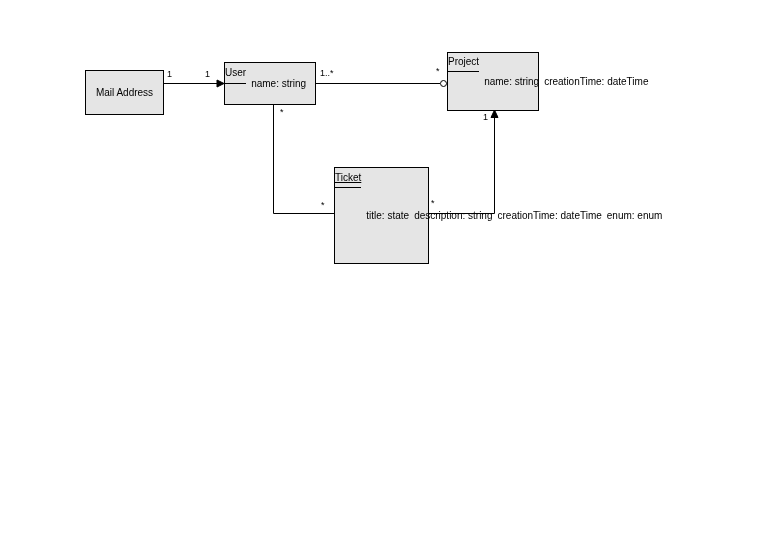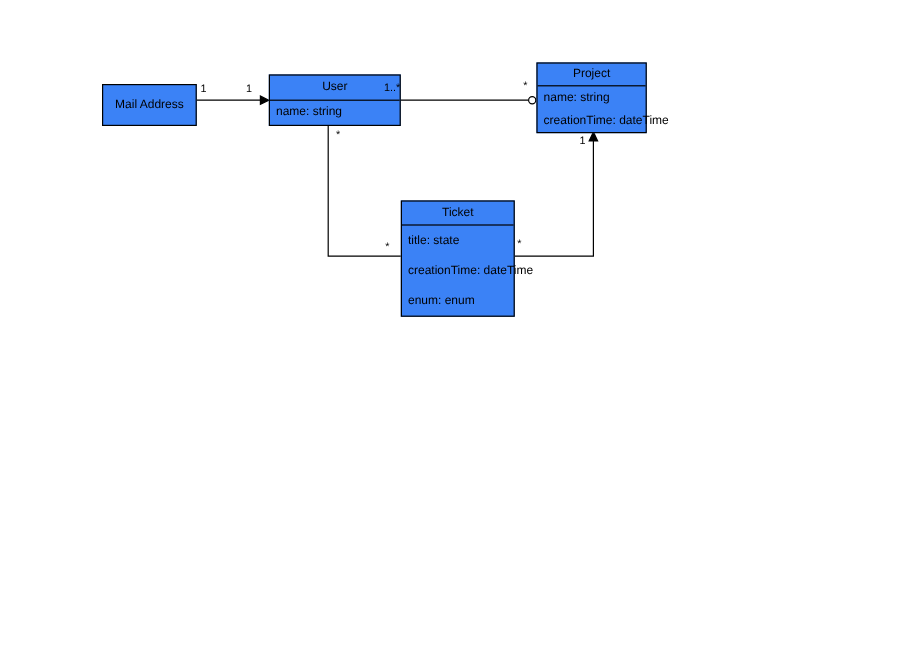--- a/index.html
+++ b/index.html
@@ -21,24 +21,24 @@
     width: 768px; height: 545px;
   }
   .edges-svg {
     position: absolute;
     left: 0; top: 0;
     width: 768px; height: 545px;
   }
   .class-box {
     position: absolute;
     box-sizing: border-box;
-    background: #3b82f6;
+    background: #e5e5e5;
     border: 1px solid #000000;
     display: flex;
-    flex-direction: column;
+    flex-direction: row;
     font-size: 10px;
     line-height: 1;
   }
   .class-title {
     flex: 0 0 auto;
     display: flex;
     align-items: center;
     justify-content: center;
     border-bottom: 1px solid #000000;
     font-size: 10px;
@@ -48,27 +48,27 @@
     flex: 1 1 auto;
   }
   .class-attr {
     flex: 1 1 0;
     display: flex;
     align-items: center;
     padding-left: 5px;
     font-size: 10px;
     white-space: nowrap;
   }
-  #box-mail    { left: 85px;  top: 70px;  width: 79px; height: 35px; }
-  #box-user    { left: 224px; top: 62px;  width: 110px; height: 43px; justify-content: flex-end; }
+  #box-mail    { left: 85px;  top: 70px;  width: 79px; height: 45px; }
+  #box-user    { left: 224px; top: 62px;  width: 92px; height: 43px; justify-content: flex-end; }
   #box-user    .class-title { height: 20px; }
   #box-project { left: 447px; top: 52px;  width: 92px; height: 59px; }
   #box-project .class-title { height: 18px; }
   #box-ticket  { left: 334px; top: 167px; width: 95px; height: 97px; }
-  #box-ticket  .class-title { height: 19px; }
+  #box-ticket  .class-title { height: 19px; text-decoration: underline; }
   .mult-label {
     position: absolute;
     font-size: 9px;
     line-height: 1;
     color: #000000;
     white-space: nowrap;
   }
   #lbl-e1-src { left: 167px; top: 70px; }
   #lbl-e1-tgt { left: 205px; top: 70px; }
   #lbl-e2-src { left: 320px; top: 69px; }
@@ -108,20 +108,21 @@
 
   <div id="box-project" class="class-box">
     <div class="class-title">Project</div>
     <div class="class-attr">name: string</div>
     <div class="class-attr">creationTime: dateTime</div>
   </div>
 
   <div id="box-ticket" class="class-box">
     <div class="class-title">Ticket</div>
     <div class="class-attr">title: state</div>
+    <div class="class-attr">description: string</div>
     <div class="class-attr">creationTime: dateTime</div>
     <div class="class-attr">enum: enum</div>
   </div>
 
   <span id="lbl-e1-src" class="mult-label">1</span>
   <span id="lbl-e1-tgt" class="mult-label">1</span>
   <span id="lbl-e2-src" class="mult-label">1..*</span>
   <span id="lbl-e2-tgt" class="mult-label">*</span>
   <span id="lbl-e3-src" class="mult-label">*</span>
   <span id="lbl-e3-tgt" class="mult-label">*</span>

